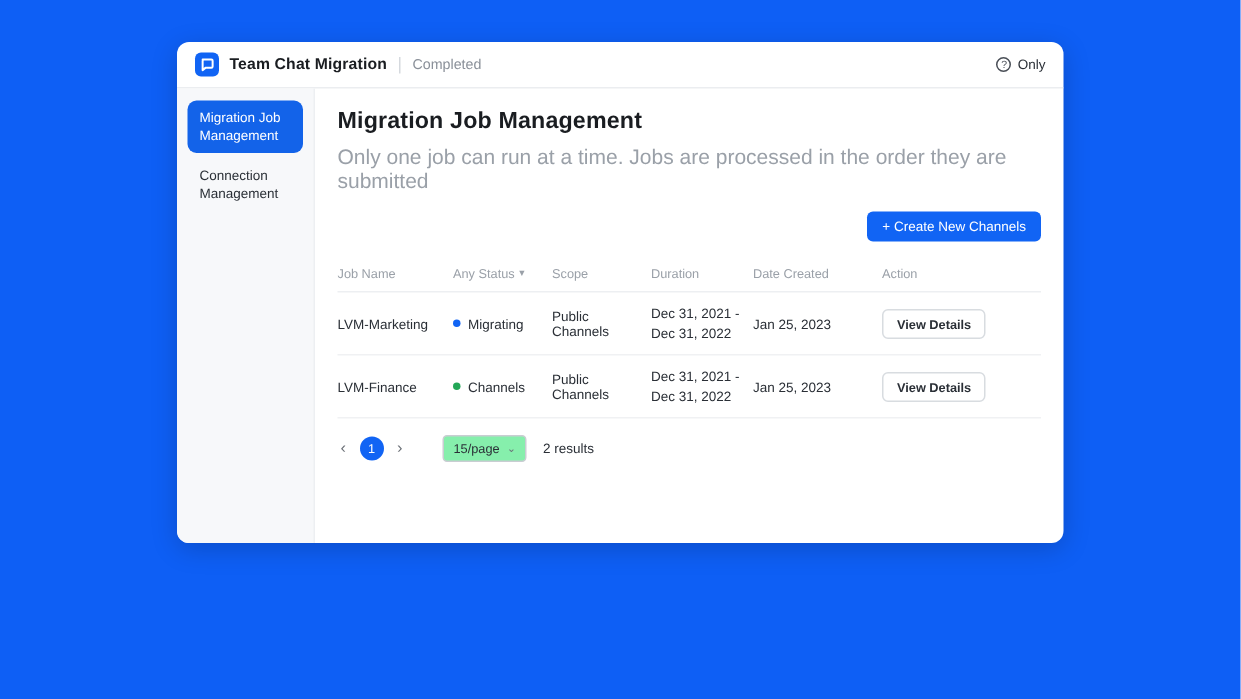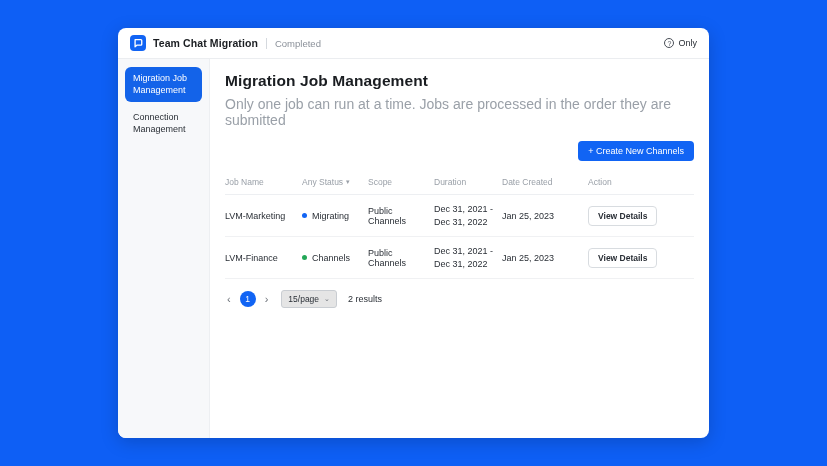--- a/index.html
+++ b/index.html
@@ -4,21 +4,21 @@
 <style>
   * { margin:0; padding:0; box-sizing:border-box; }
   html,body { width:827px; height:466px; }
   body {
     background:#0E5FF5;
     font-family:"Liberation Sans", sans-serif;
     position:relative;
     overflow:hidden;
   }
   .card {
-    position:absolute; left:118px; top:28px; width:591px; height:410px;
+    position:absolute; left:118px; top:28px; width:591px; height:334px;
     background:#ffffff; border-radius:8px; overflow:hidden;
     display:flex; flex-direction:column;
     box-shadow:0 4px 18px rgba(0,0,0,0.18);
   }
   
   .topbar {
     height:31px; flex:0 0 31px; display:flex; align-items:center;
     padding:0 12px; border-bottom:1px solid #EBEDF0;
   }
   .logo {
@@ -85,21 +85,21 @@
     font-size:11px; color:#6B7077; cursor:pointer; background:none; border:none;
     padding:0 2px; line-height:1; font-family:"Liberation Sans", sans-serif;
   }
   .pg-page {
     width:16px; height:16px; border-radius:50%; background:#1164F4; color:#fff;
     font-size:8.5px; display:flex; align-items:center; justify-content:center; cursor:pointer;
   }
   .pg-size {
     border:1px solid #C9CDD2; border-radius:3px; padding:3px 6px;
     font-size:8.5px; color:#2A2F36; display:flex; align-items:center; gap:5px; cursor:pointer;
-    background:#e5e5e5; margin-left:4px;
+    background:#86efac; margin-left:18px;
   }
   .pg-size .caret { margin-left:0; color:#6B7077; }
   .pg-results { font-size:9px; color:#2A2F36; margin-left:4px; }
 </style>
 </head>
 <body>
 
 <div class="card">
 
   <div class="topbar">

